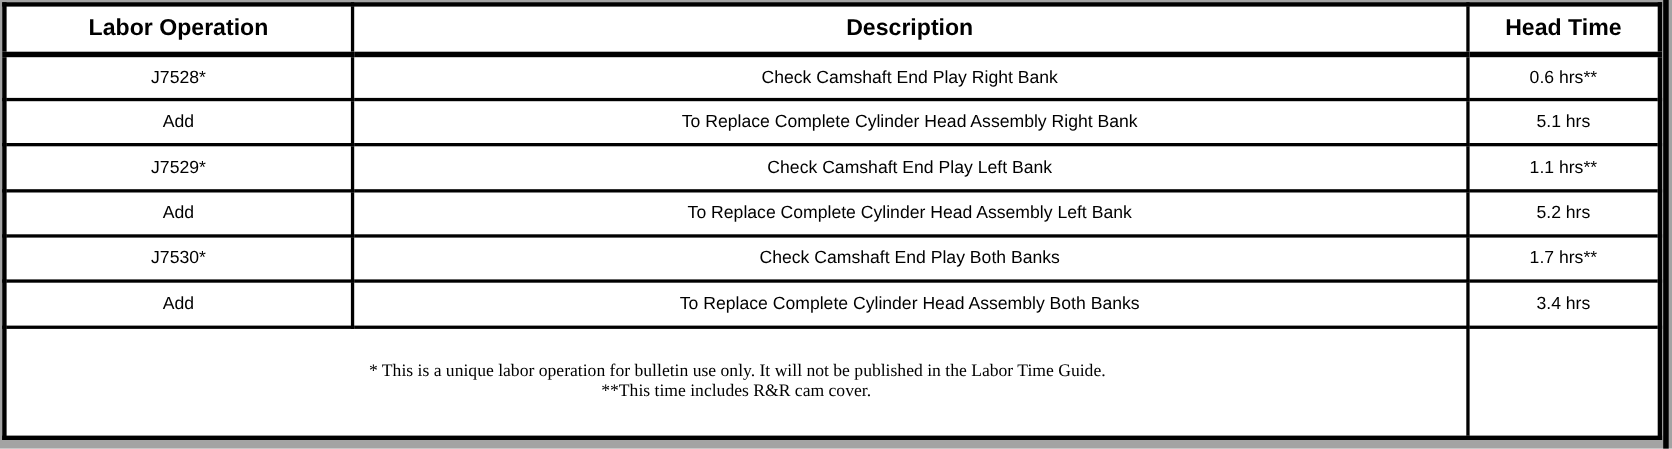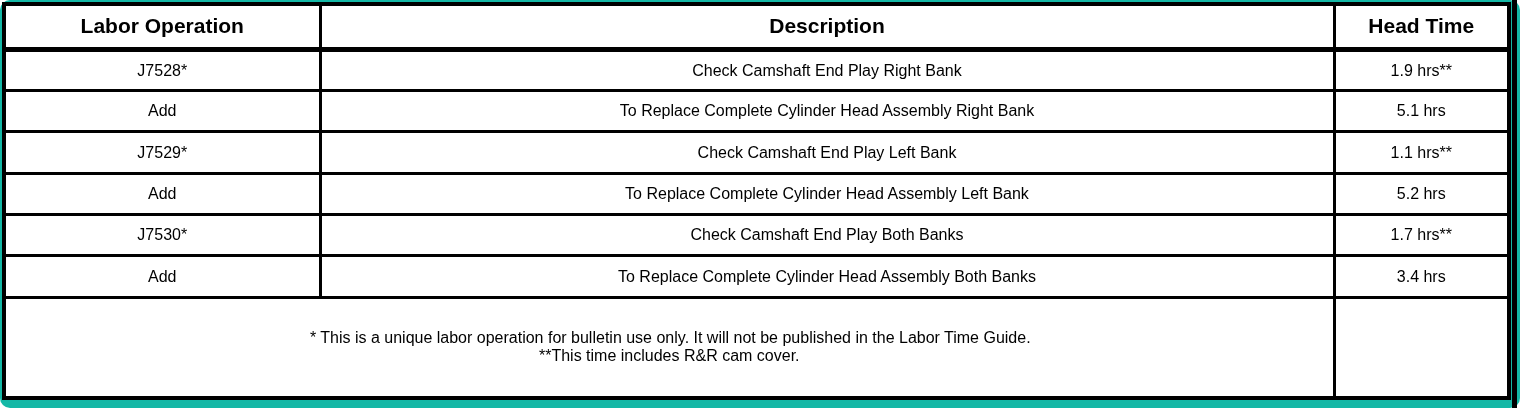--- a/index.html
+++ b/index.html
@@ -10,22 +10,21 @@
     font-family: "Liberation Sans", sans-serif;
     color: #000000;
     overflow: hidden;
     position: relative;
   }
   .page {
     position: absolute;
     top: 0; left: 0;
     width: 1520px;
     height: 408px;
-    background: #14b8a6;
-    border-radius: 10px;
+    background: #a3a3a3;
   }
   table.labor-table {
     position: absolute;
     top: 2px;
     left: 2px;
     width: 1505px;
     height: 398px;
     border-collapse: collapse;
     table-layout: fixed;
     background: #ffffff;
@@ -49,20 +48,21 @@
   .col-desc { width: 1014px; }
   .col-time { width: 175px; }
   tr.header-row  { height: 45px; }
   tr.data-row    { height: 41px; }
   tr.footer-row  { height: 100px; }
   td.footnote-cell {
     text-align: left;
     vertical-align: top;
     padding: 8px 6px 0 6px;
     white-space: normal;
+    font-family: Liberation Serif, serif;
   }
   .footnote-line1 { display: block; padding-left: 2px; }
   .footnote-line2 { display: block; }
   .right-edge-rule {
     position: absolute;
     top: 0;
     left: 1512px;
     width: 5px;
     height: 408px;
     background: #000000;
@@ -83,21 +83,21 @@
     <tbody>
         <tr class="header-row">
       <th>Labor Operation</th>
       <th>Description</th>
       <th>Head Time</th>
     </tr>
 
     <tr class="data-row">
       <td>J7528*</td>
       <td>Check Camshaft End Play Right Bank</td>
-      <td>1.9 hrs**</td>
+      <td>0.6 hrs**</td>
     </tr>
 
     <tr class="data-row">
       <td>Add</td>
       <td>To Replace Complete Cylinder Head Assembly Right Bank</td>
       <td>5.1 hrs</td>
     </tr>
 
     <tr class="data-row">
       <td>J7529*</td>

